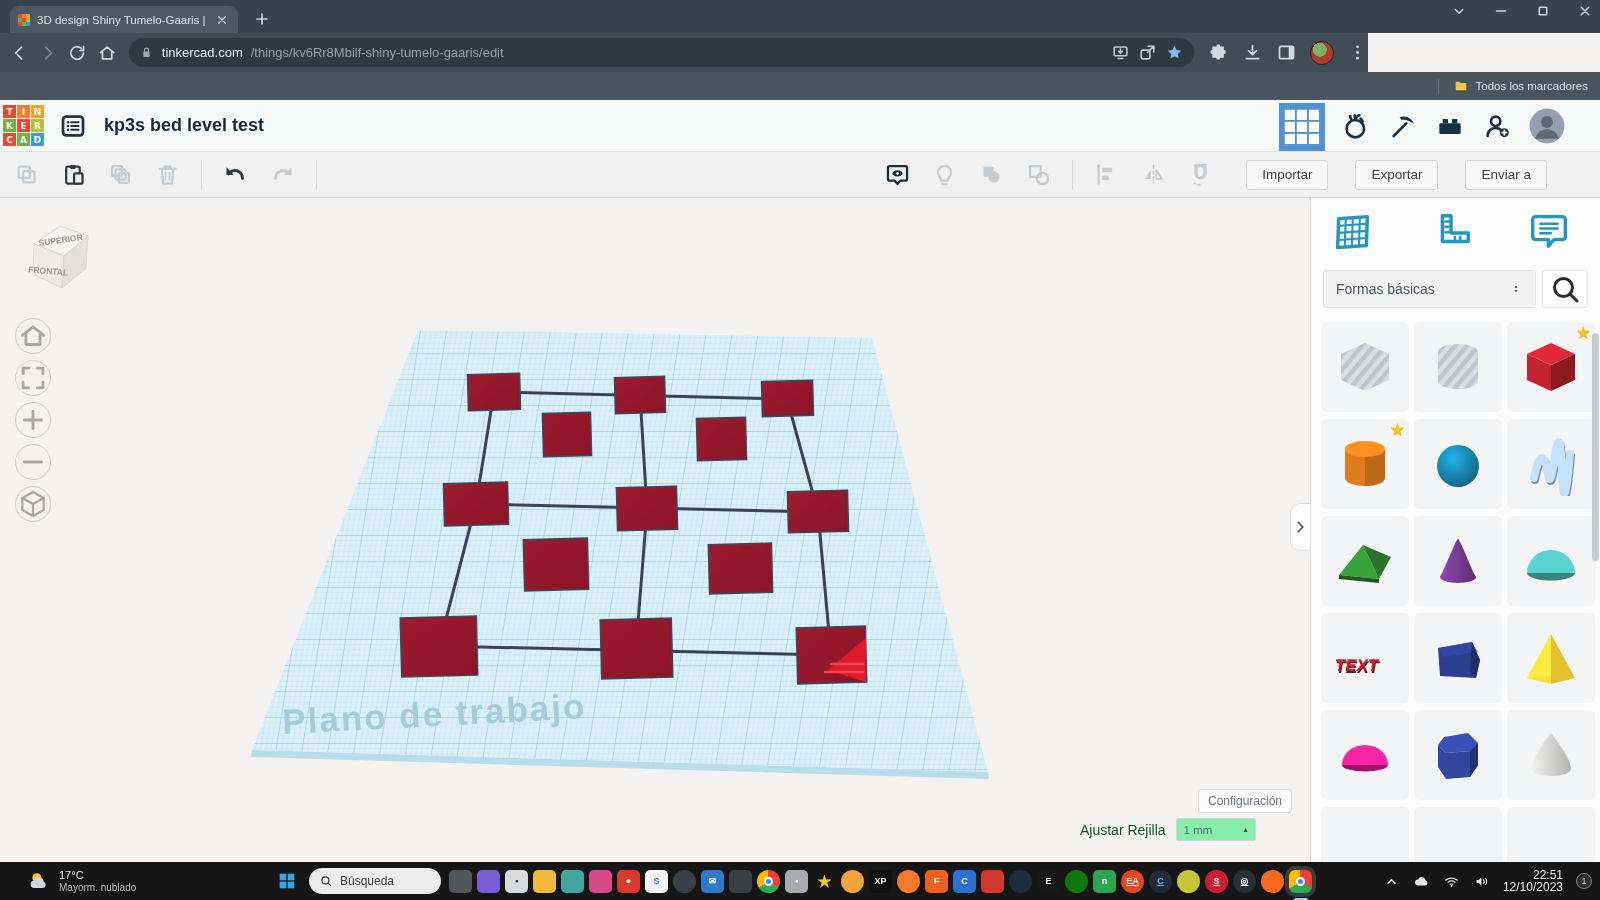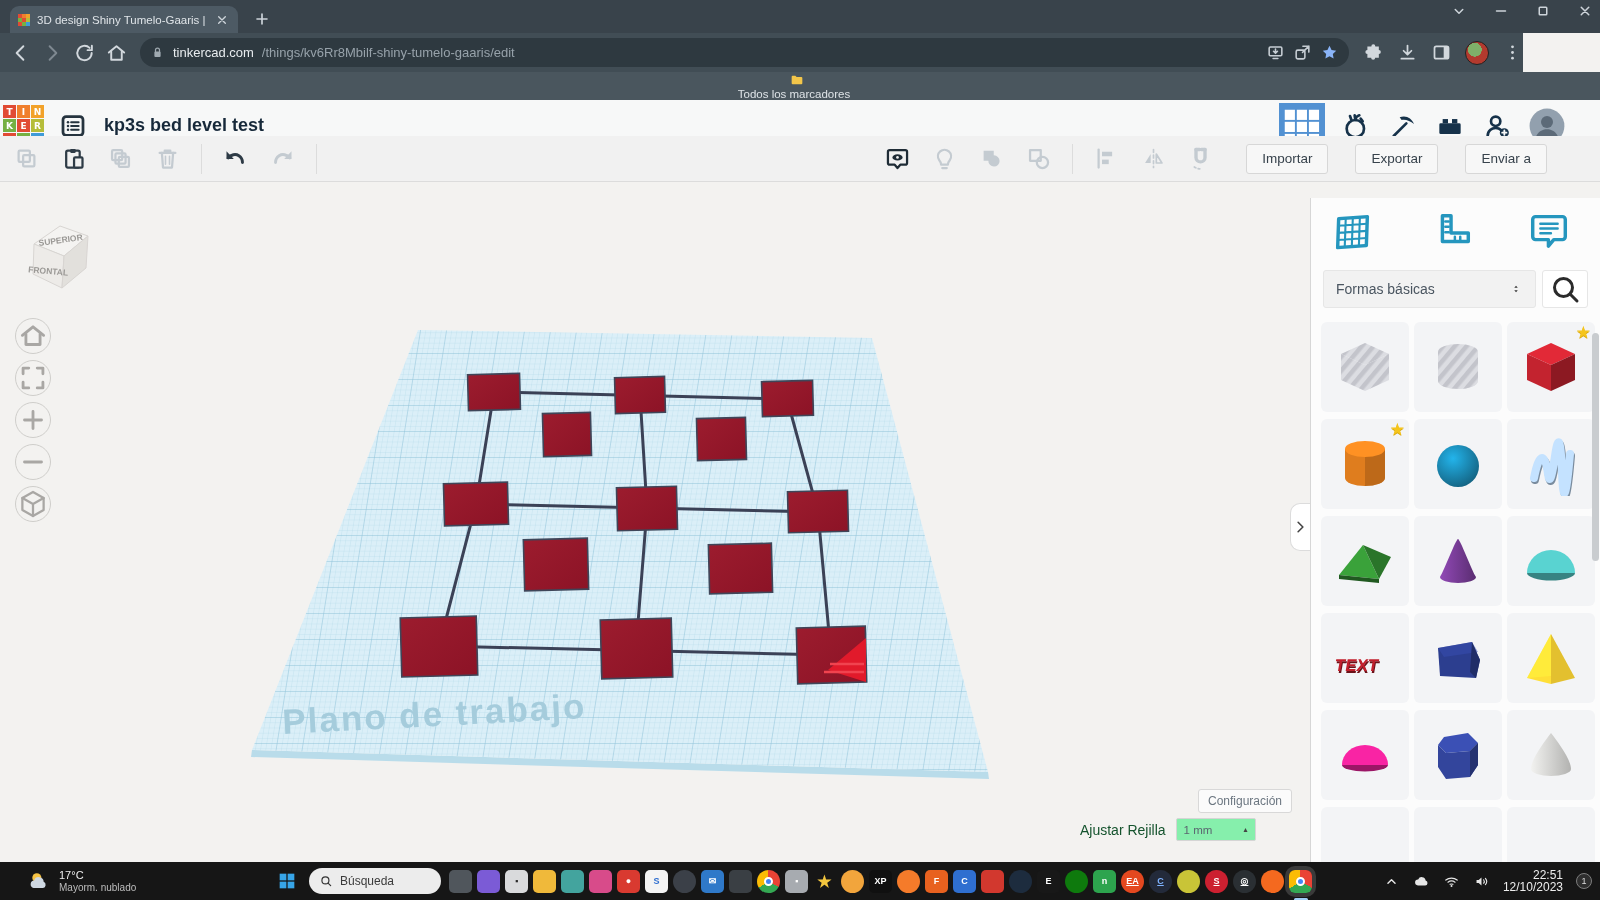--- a/index.html
+++ b/index.html
@@ -8,35 +8,35 @@
 
   
   #tabstrip{position:absolute;left:0;top:0;width:1600px;height:33px;background:#39434b;}
   #tab{position:absolute;left:10px;top:6px;width:228px;height:27px;background:#4d5a64;border-radius:9px 9px 0 0;display:flex;align-items:center;padding:0 8px;gap:7px;}
   #tab .ttl{flex:1;font-size:11.5px;color:#dfe4e8;white-space:nowrap;overflow:hidden;}
   .tsm{width:16px;height:16px;display:flex;align-items:center;justify-content:center;color:#cdd4da;}
   .tsm svg{width:100%;height:100%;}
   #newtab{position:absolute;left:252px;top:9px;width:20px;height:20px;color:#cdd4da;}
   #winctl{position:absolute;right:6px;top:2px;display:flex;gap:24px;color:#cfd6db;}
   #winctl .tsm{width:18px;height:18px;}
-  #navbar{position:absolute;left:0;top:33px;width:1523px;height:39px;background:#414d55;display:flex;align-items:center;}
+  #navbar{position:absolute;left:0;top:33px;width:1368px;height:39px;background:#414d55;display:flex;align-items:center;}
   .nbtn{width:24px;height:24px;margin-left:9px;color:#d2d8dd;}
   .nbtn.dim{color:#7f8991;}
   .nbtn svg{width:100%;height:100%;}
   #urlpill{margin-left:12px;width:1262px;height:29px;background:#2e3940;border-radius:15px;display:flex;align-items:center;padding:0 10px;gap:8px;}
   #urlpill .lock{width:15px;height:15px;color:#9fa9b0;}
   #urlpill .dom{font-size:13px;color:#e8ecef;}
   #urlpill .path{font-size:13px;color:#97a2aa;flex:1;white-space:nowrap;overflow:hidden;}
   .pillicon{width:19px;height:19px;color:#c6cdd3;}
   .pillicon svg,#urlpill .lock svg{width:100%;height:100%;}
   .star{color:#8ab4f8;}
   #navright{display:flex;align-items:center;gap:13px;margin-left:14px;}
   #navright .nbtn{margin-left:0;width:21px;height:21px;}
   #avatar-br{width:24px;height:24px;border-radius:50%;background:radial-gradient(circle at 40% 35%,#7fb069 0 35%,#b33a2e 36% 100%);border:1px solid #222;}
-  #bookmarks{position:absolute;left:0;top:72px;width:1600px;height:28px;background:#4a565e;display:flex;align-items:center;justify-content:flex-end;flex-direction:column;}
+  #bookmarks{position:absolute;left:0;top:72px;width:1600px;height:28px;background:#4a565e;display:flex;align-items:center;justify-content:flex-end;}
   #bookmarks .div{width:1px;height:15px;background:#67737b;margin-right:14px;}
   #bookmarks .fold{width:16px;height:16px;margin-right:7px;}
   #bookmarks .fold svg{width:100%;height:100%;}
   #bookmarks .lbl{font-size:11.5px;color:#dee3e7;margin-right:12px;}
 
   
   #tchead{position:absolute;left:0;top:100px;width:1600px;height:52px;background:#f7f8f8;border-bottom:1px solid #e2e2e2;display:flex;align-items:center;}
   #tc-logo{display:grid;grid-template-rows:repeat(3,13px);grid-template-columns:repeat(3,13px);gap:1px;margin-left:3px;}
   .lt{display:flex;align-items:center;justify-content:center;color:#fff;font-size:9px;font-weight:bold;font-family:"DejaVu Sans",sans-serif;}
   #listbtn{width:30px;height:30px;margin-left:14px;color:#26343f;}
@@ -44,21 +44,21 @@
   #design-title{margin-left:16px;font-size:18px;font-weight:bold;color:#17293a;}
   #tcright{position:absolute;right:34px;top:0;height:52px;display:flex;align-items:center;gap:15px;}
   #gridmode{width:46px;height:48px;background:#5291d2;display:flex;align-items:center;justify-content:center;margin-top:2px;}
   #gridmode svg{width:24px;height:24px;}
   .tcico{width:32px;height:32px;color:#16324a;}
   .tcico svg{width:100%;height:100%;}
   #avatar-tc{width:38px;height:38px;}
   #avatar-tc svg{width:100%;height:100%;}
 
   
-  #etoolbar{position:absolute;left:0;top:136px;width:1600px;height:46px;background:#f1f1f1;border-bottom:1px solid #dcdcdc;display:flex;align-items:center;}
+  #etoolbar{position:absolute;left:0;top:152px;width:1600px;height:46px;background:#f1f1f1;border-bottom:1px solid #dcdcdc;display:flex;align-items:center;}
   .eico{width:27px;height:27px;color:#c4cbd1;}
   .eico.on{color:#2e3b46;}
   .eico svg{width:100%;height:100%;}
   .ediv{width:1px;height:30px;background:#dcdcdc;}
   .gapL{margin-left:13px;}
   .gapM{margin-left:20px;}
   #espacer{flex:1;}
   .abtn{height:30px;padding:0 15px;background:#f7f7f7;border:1px solid #d7d7d7;border-radius:3px;font-size:13.5px;color:#37424c;display:flex;align-items:center;}
   .abtns{display:flex;gap:27px;margin-right:53px;margin-left:32px;}
 

